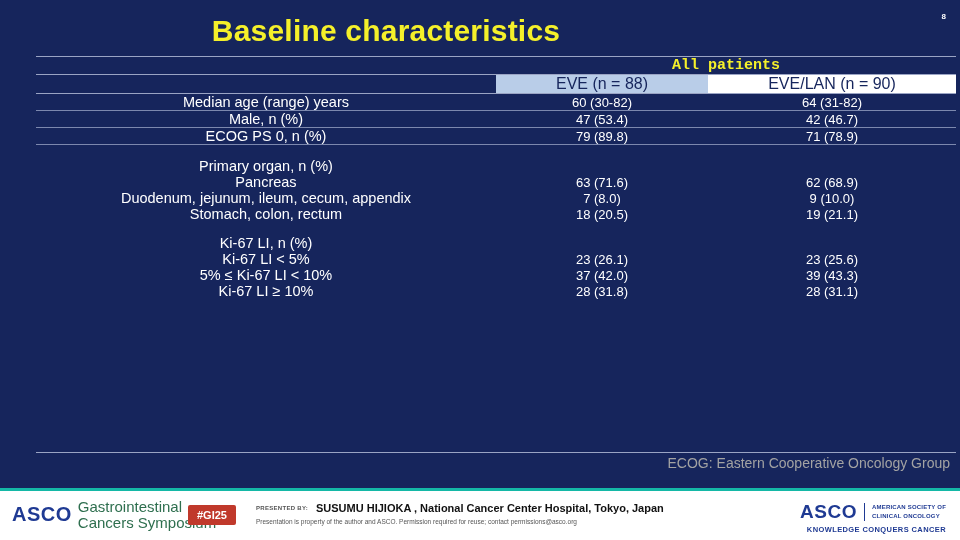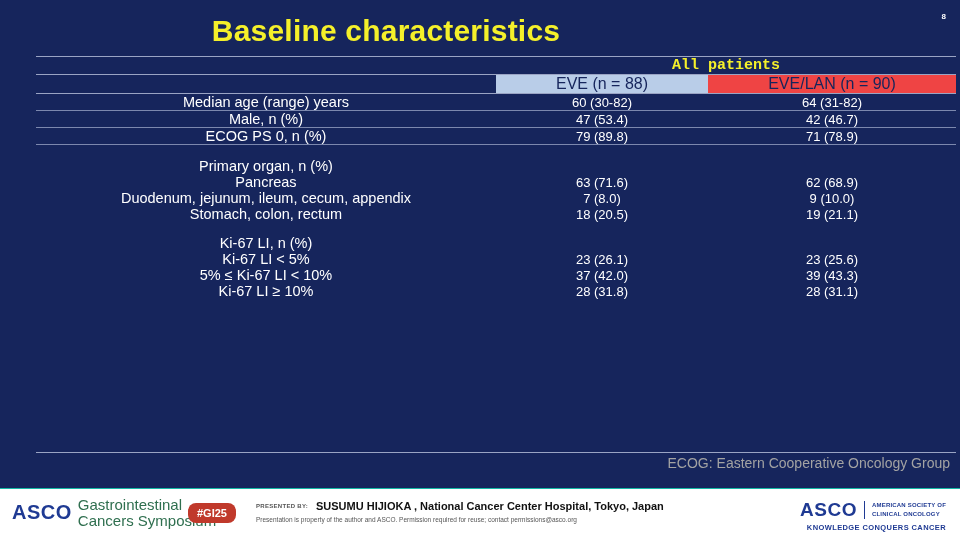--- a/index.html
+++ b/index.html
@@ -69,21 +69,21 @@
     font-family: Liberation Mono, monospace;
   }
   .hdr-cell {
     text-align: center;
     font-size: 16px;
     color: #16255c;
     font-weight: normal;
     padding: 7px 0 7px 0;
   }
   .hdr-eve { background: #b9cde8; }
-  .hdr-evelan { background: #ef4444; }
+  .hdr-evelan { background: #ffffff; }
 
   .datacell {
     text-align: center;
     padding: 4px 0;
     font-size: 13px;
   }
   .labelcell {
     text-align: center;
     padding: 4px 0 4px 8px;
     font-size: 14.5px;
@@ -108,21 +108,21 @@
     height: 1px;
     background: #9aa4c4;
   }
 
   
   .bottombar {
     position: absolute;
     left: 0; bottom: 0;
     width: 960px; height: 52px;
     background: #ffffff;
-    border-top: 1px solid #14b8a6;
+    border-top: 3px solid #14b8a6;
   }
   .asco-gi {
     position: absolute;
     left: 12px; top: 8px;
     display: flex; align-items: center;
   }
   .asco-gi .asco-word {
     color: #1f3a93;
     font-size: 20px;
     font-weight: bold;
@@ -136,21 +136,21 @@
   }
   .asco-gi .gi-lines .l2 { color: #2f6f4f; }
   .hashtag {
     position: absolute;
     left: 188px; top: 14px;
     background: #c0392b;
     color: #ffffff;
     font-size: 11px;
     font-weight: bold;
     padding: 4px 9px;
-    border-radius: 8px;
+    border-radius: 2px;
   }
   .presented {
     position: absolute;
     left: 256px; top: 14px;
     color: #555555;
     font-size: 6px;
     font-weight: bold;
     letter-spacing: 0.3px;
     line-height: 1.3;
     width: 58px;

